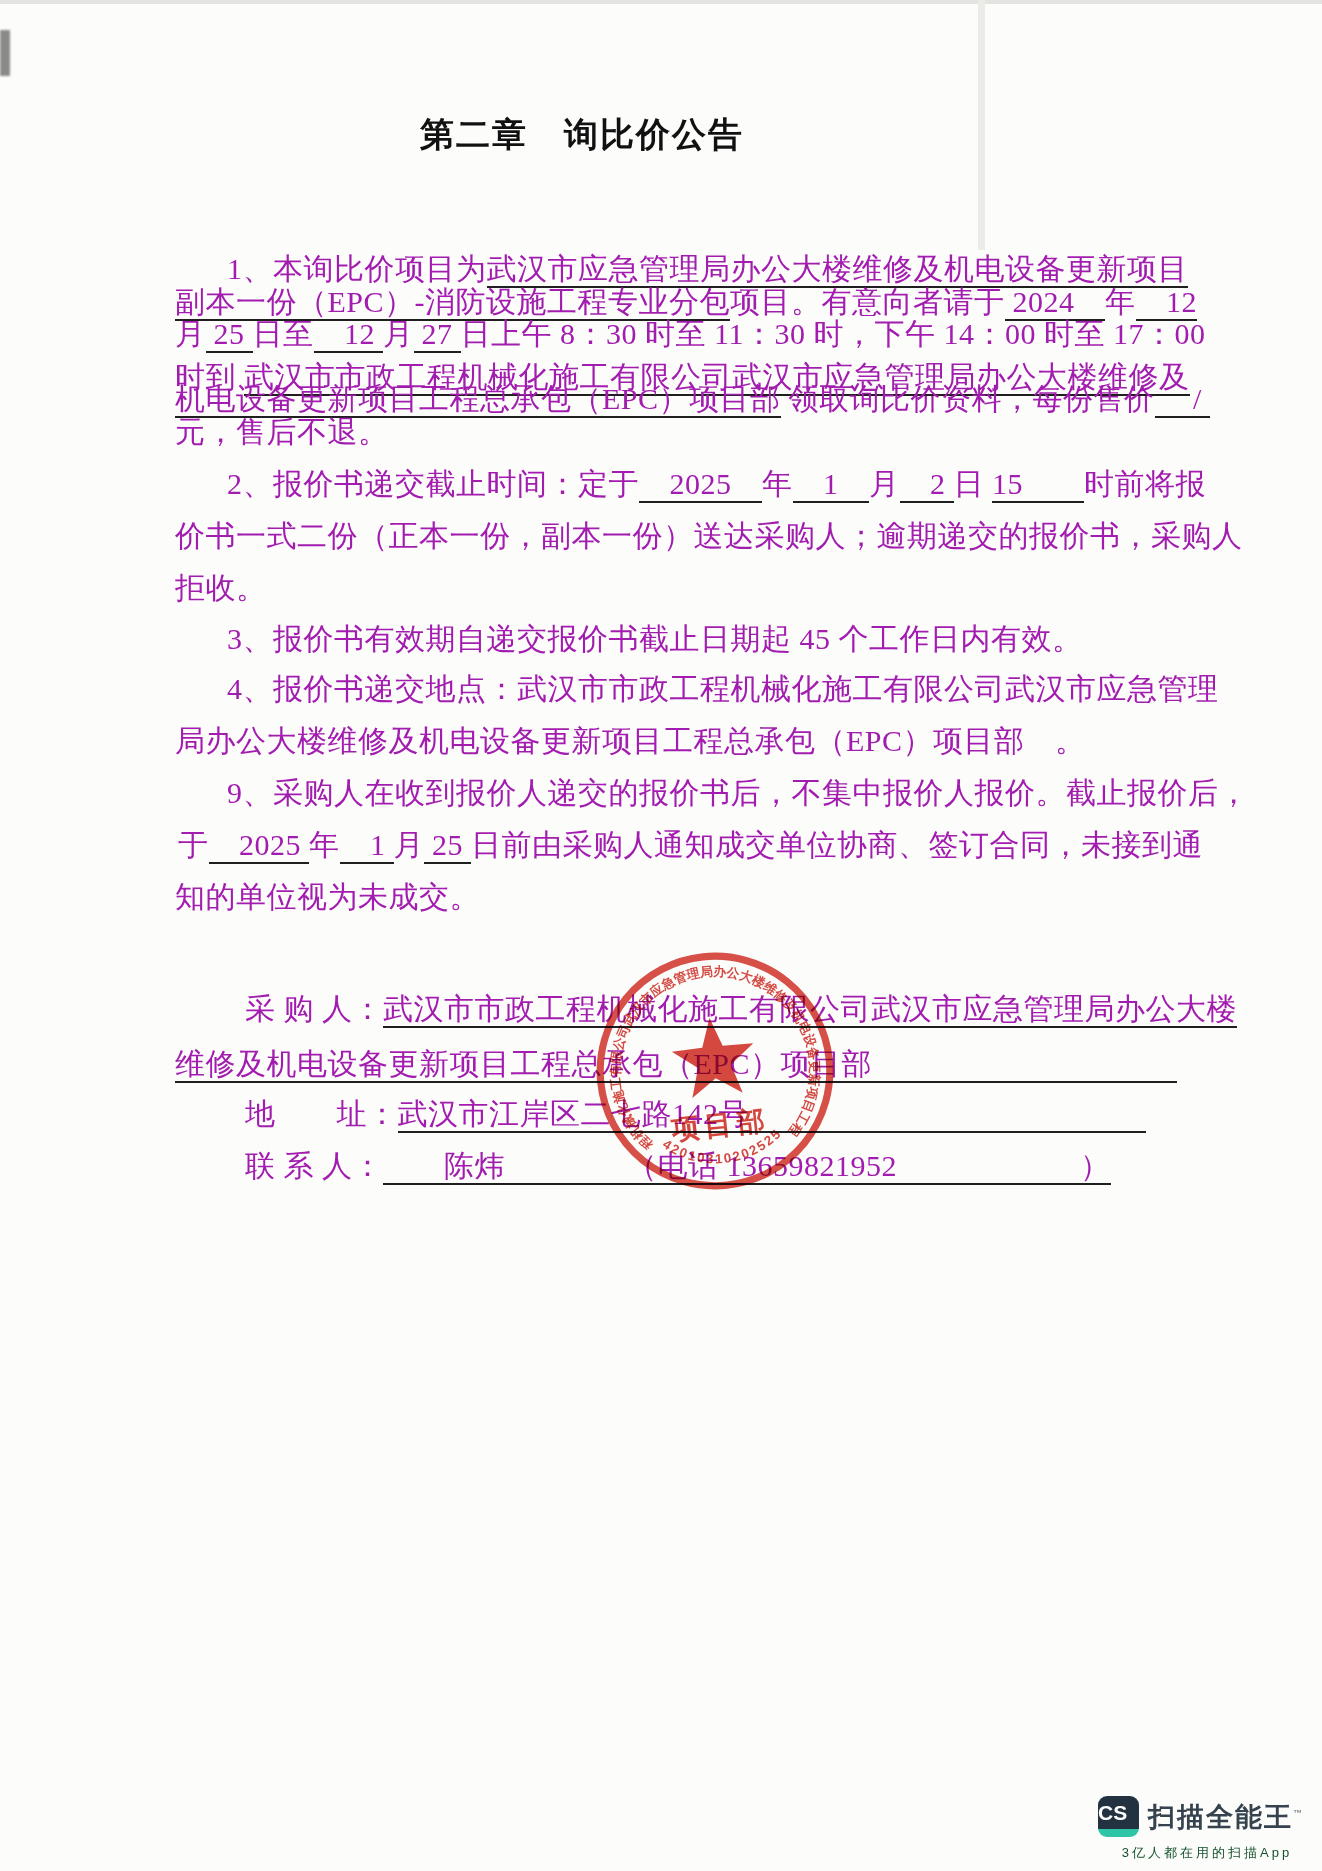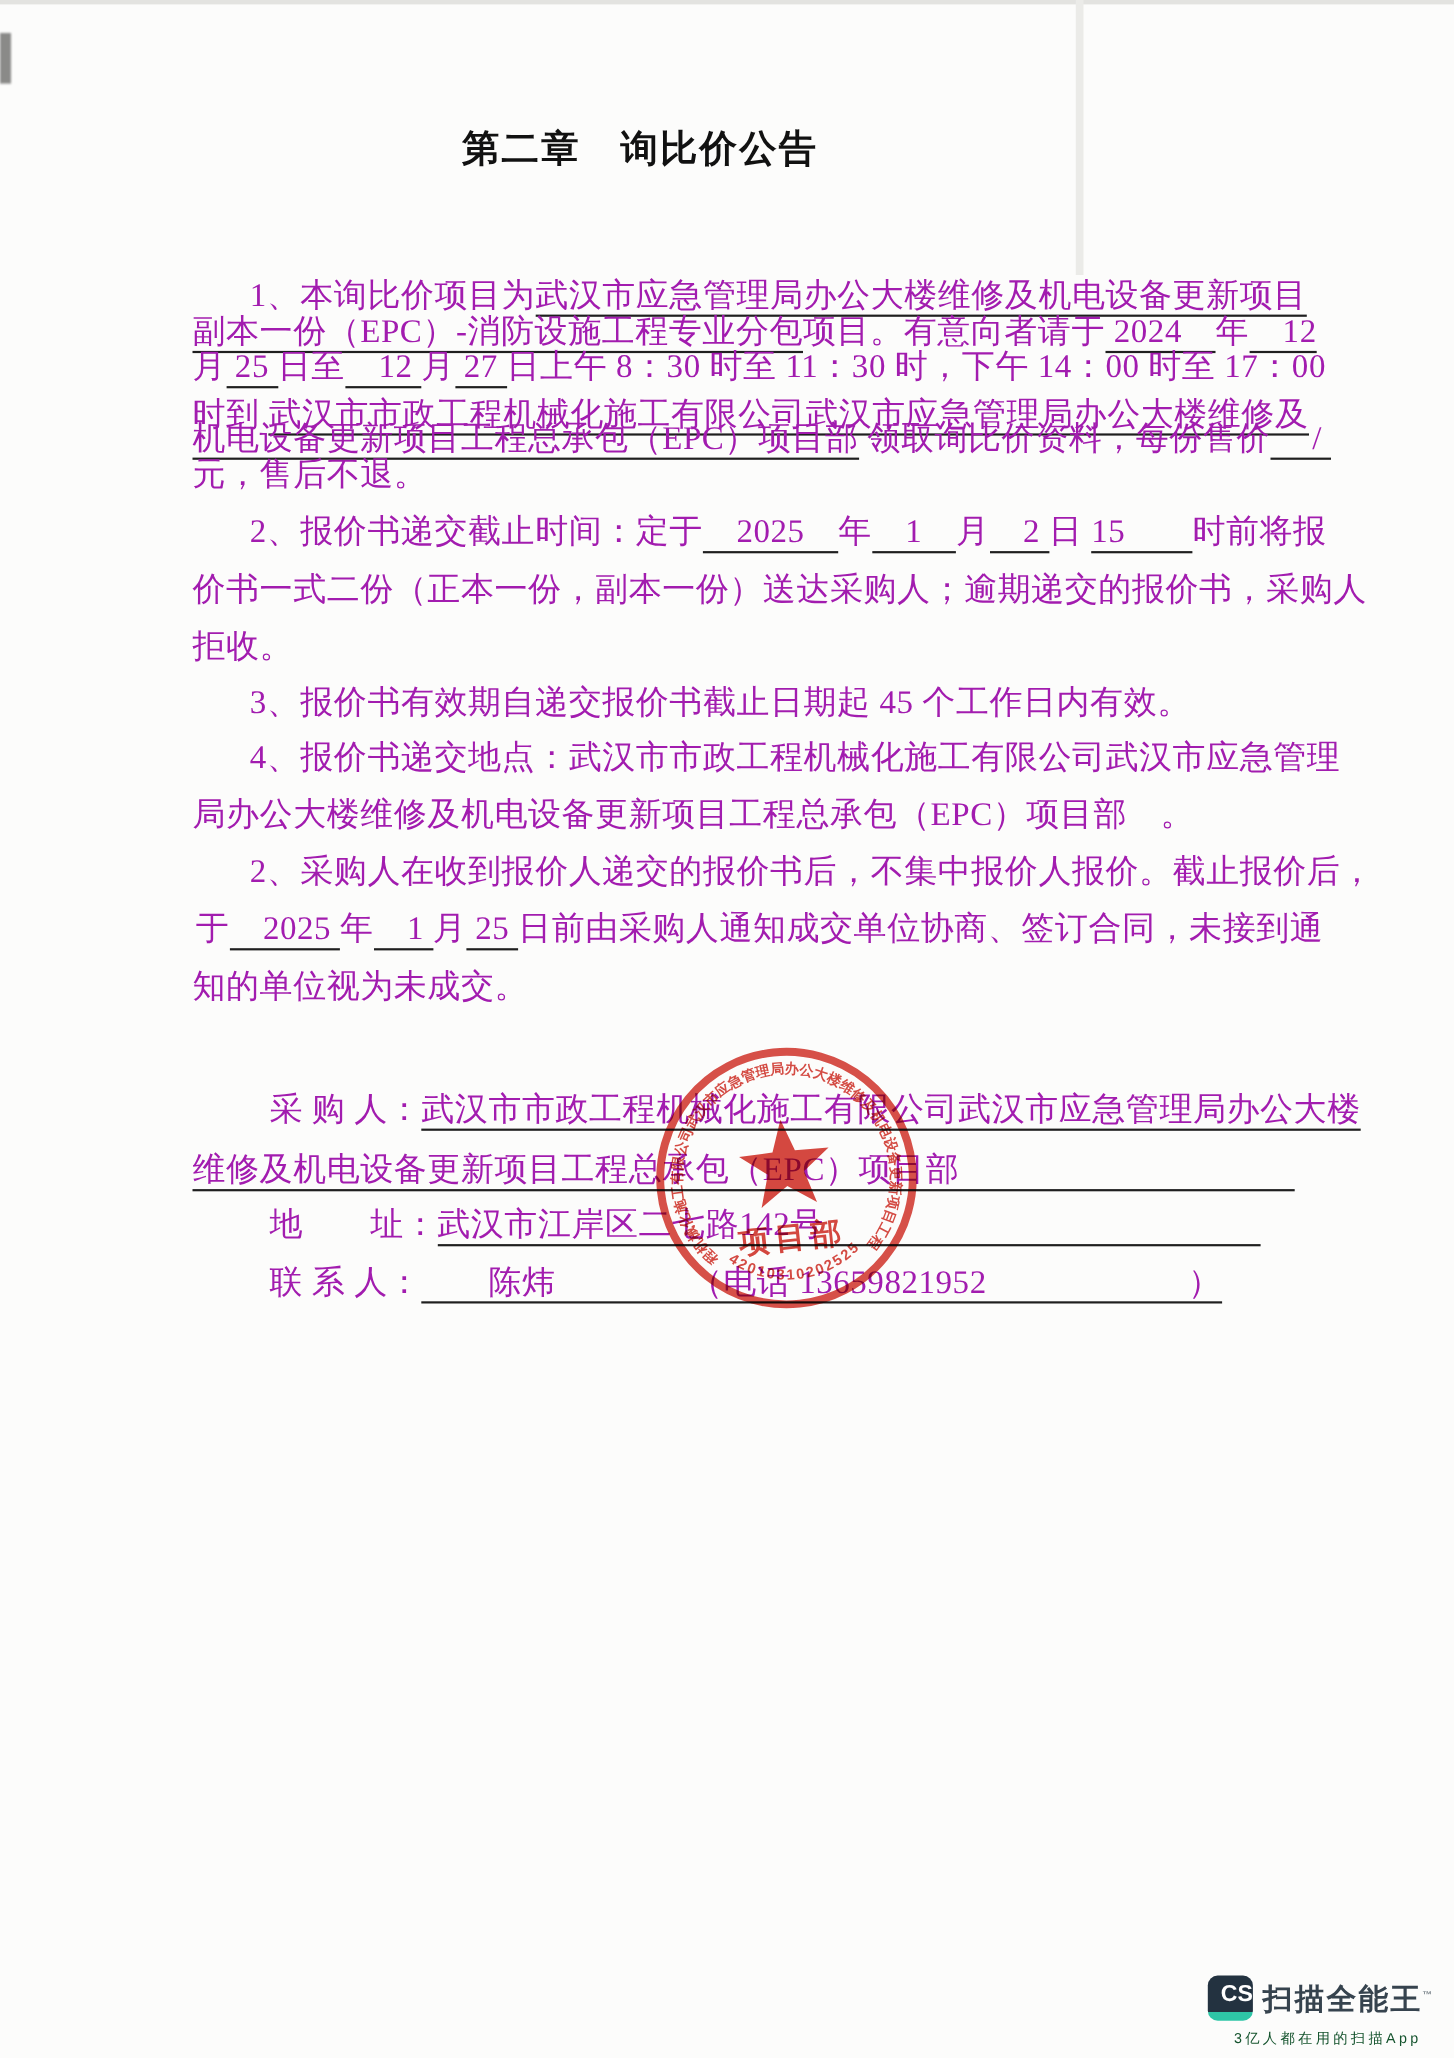--- a/index.html
+++ b/index.html
@@ -42,21 +42,21 @@
   
   .watermark{
     position:absolute;left:1098px;top:1796px;width:218px;
     font-family:"Liberation Sans", sans-serif;
   }
   .wm-row{display:flex;align-items:center;gap:9px;}
   .cs-badge{
     width:41px;height:41px;border-radius:9px;flex:none;
     background:linear-gradient(180deg,#233240 0%,#233240 80%,#2ec5a6 80%,#2ec5a6 100%);
     color:#fff;font-weight:bold;font-size:21px;
-    display:flex;align-items:flex-start;justify-content:flex-end;
+    display:flex;align-items:flex-start;justify-content:flex-start;
     padding-top:0;line-height:33px;
   }
   .wm-brand{font-size:27px;font-weight:bold;color:#36434e;letter-spacing:2px;}
   .wm-brand sup{font-size:9px;color:#7d868d;}
   .wm-tagline{
     margin-top:7px;font-size:13px;color:#14532d;letter-spacing:3px;text-align:center;
   }
 </style>
 </head>
 <body>
@@ -75,21 +75,21 @@
       <div class="line" style="top: 317px; left: 175px;"><span>月</span><span class="u"> 25 </span><span>日至</span><span class="u">　12 </span><span>月</span><span class="u"> 27 </span><span>日上午 8：30 时至 11：30 时，下午 14：00 时至 17：00</span></div>
       <div class="line" style="top: 349px; left: 175px; margin-top: 11px;"><span>时到 </span><span class="u">武汉市市政工程机械化施工有限公司武汉市应急管理局办公大楼维修及</span></div>
       <div class="line" style="top: 382px; left: 175px;"><span class="u">机电设备更新项目工程总承包（EPC）项目部</span><span> 领取询比价资料，每份售价</span><span class="u">　 / </span></div>
       <div class="line" style="top: 415px; left: 175px;"><span>元，售后不退。</span></div>
       <div class="line" style="top: 467px; left: 227px;"><span>2、报价书递交截止时间：定于</span><span class="u">　2025　</span><span>年</span><span class="u">　1　</span><span>月</span><span class="u">　2 </span><span>日 </span><span class="u">15　　</span><span>时前将报</span></div>
       <div class="line" style="top: 519px; left: 175px;"><span>价书一式二份（正本一份，副本一份）送达采购人；逾期递交的报价书，采购人</span></div>
       <div class="line" style="top: 571px; left: 175px;"><span>拒收。</span></div>
       <div class="line" style="top: 622px; left: 227px;"><span>3、报价书有效期自递交报价书截止日期起 45 个工作日内有效。</span></div>
       <div class="line" style="top: 672px; left: 227px;"><span>4、报价书递交地点：武汉市市政工程机械化施工有限公司武汉市应急管理</span></div>
       <div class="line" style="top: 724px; left: 175px;"><span>局办公大楼维修及机电设备更新项目工程总承包（EPC）项目部　。</span></div>
-      <div class="line" style="top: 776px; left: 227px;"><span>2、采购人在收到报价人递交的报价书后，不集中报价人报价。截止报价后，</span></div>
+      <div class="line" style="top: 776px; left: 227px;"><span>9、采购人在收到报价人递交的报价书后，不集中报价人报价。截止报价后，</span></div>
       <div class="line" style="top: 828px; left: 161px; margin-left: 17px;"><span>于</span><span class="u">　2025 </span><span>年</span><span class="u">　1 </span><span>月</span><span class="u"> 25 </span><span>日前由采购人通知成交单位协商、签订合同，未接到通</span></div>
       <div class="line" style="top: 880px; left: 175px;"><span>知的单位视为未成交。</span></div>
       <div class="line" style="top: 992px; left: 245px;"><span>采 购 人：</span><span class="u">武汉市市政工程机械化施工有限公司武汉市应急管理局办公大楼</span></div>
       <div class="line" style="top: 1047px; left: 175px;"><span class="u">维修及机电设备更新项目工程总承包（EPC）项目部　　　　　　　　　　</span></div>
       <div class="line" style="top: 1097px; left: 245px;"><span>地　　址：</span><span class="u">武汉市江岸区二七路142号　　　　　　　　　　　　　</span></div>
       <div class="line" style="top: 1149px; left: 245px;"><span>联 系 人：</span><span class="u">　　陈炜　　　　（电话 13659821952　　　　　　）</span></div>
     </div>
 
   <div class="stamp">
     <svg viewBox="0 0 240 240">

